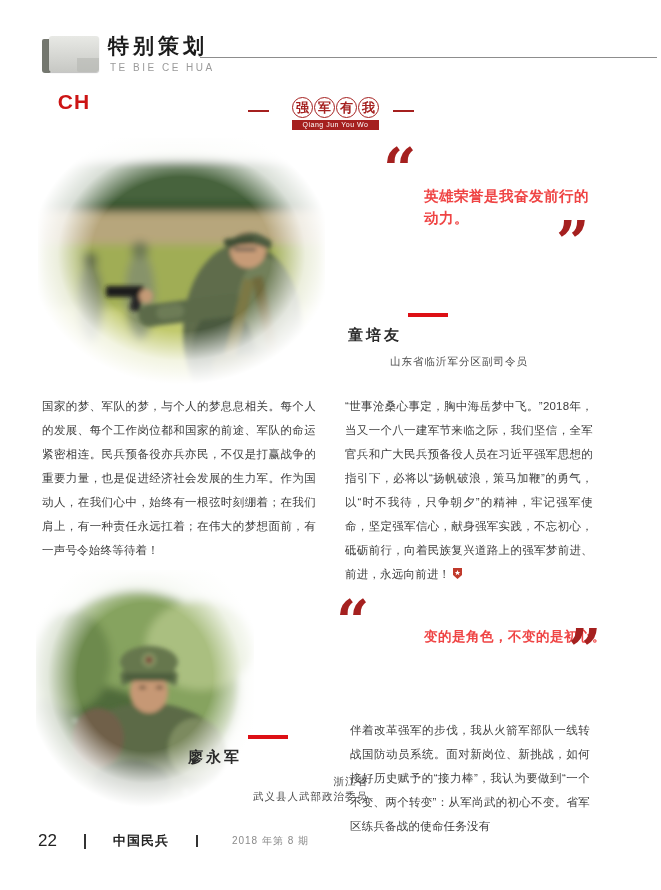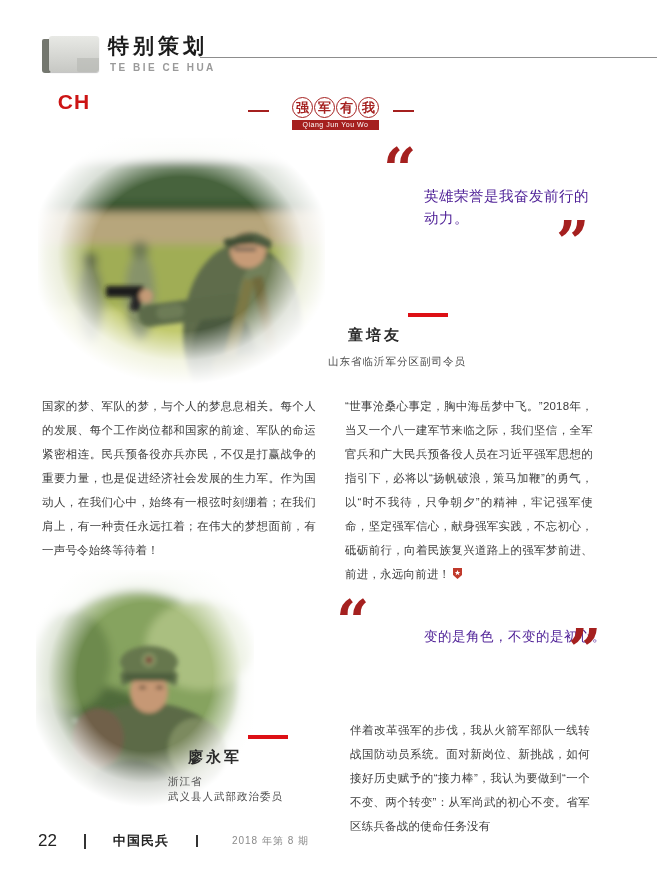--- a/index.html
+++ b/index.html
@@ -9,51 +9,51 @@
     font-family:"Liberation Sans","DejaVu Sans",sans-serif;
     color:#3e3e3e;
   }
   
   .logo{position:absolute;left:42px;top:35px;width:58px;height:40px;}
   .logo .spine{position:absolute;left:0;top:4px;width:9px;height:34px;background:#74776f;border-radius:2px 0 2px 3px;}
   .logo .body{position:absolute;left:7px;top:1px;width:50px;height:36px;background:linear-gradient(#e8e9e5,#c7c8c4);border-radius:3px;box-shadow:0 1px 1px rgba(0,0,0,.25);}
   .logo .body:after{content:"";position:absolute;right:0;bottom:0;width:22px;height:14px;background:#b6b7b2;border-radius:0 0 3px 2px;opacity:.6;}
   .logo .ch{position:absolute;left:7px;top:1px;width:50px;height:36px;line-height:36px;text-align:center;font-size:21px;font-weight:bold;color:#cc1414;letter-spacing:1px;margin-top:48px;}
   .header-title{position:absolute;left:108px;top:32px;font-size:21px;font-weight:bold;color:#1b1b1b;letter-spacing:4px;text-align:right;}
-  .header-sub{position:absolute;left:110px;top:62px;font-size:10px;color:#9a9a9a;letter-spacing:2.5px;font-weight:bold;}
+  .header-sub{position:absolute;left:110px;top:62px;font-size:10px;color:#9a9a9a;letter-spacing:2.5px;font-weight:normal;}
   .header-rule{position:absolute;left:200px;top:57px;width:457px;height:1px;background:#8d8d8d;}
   
   .banner-dash{position:absolute;top:110px;width:21px;height:2px;background:#a5201f;}
   .banner-circles{position:absolute;left:292px;top:97px;display:flex;}
   .banner-circles .c{width:19px;height:19px;border:1px solid #a5201f;border-radius:50%;margin-right:1px;
     color:#a5201f;font-size:13px;font-weight:bold;line-height:19px;text-align:center;background:#fff;}
   .banner-bar{position:absolute;left:292px;top:120px;width:87px;height:10px;background:#a5201f;
     color:#fff;font-size:7px;line-height:10px;text-align:center;letter-spacing:.5px;}
   
   .photo1{position:absolute;left:38px;top:138px;}
   .photo2{position:absolute;left:36px;top:570px;}
   
   .q-mark{position:absolute;font-family:"DejaVu Serif",serif;font-weight:bold;font-size:58px;line-height:40px;color:#a5201f;}
   .q-mark.open1{left:383px;top:150px;}
   .q-mark.close1{left:556px;top:222px;}
   .q-mark.open2{left:336px;top:602px;}
   .q-mark.close2{left:568px;top:630px;}
   .q-mark.open1:before,.q-mark.open2:before{content:"\201C";}
   .q-mark.close1:before,.q-mark.close2:before{content:"\201D";}
-  .quote-text{position:absolute;color:#4c1d95;font-weight:normal;}
+  .quote-text{position:absolute;color:#ef4444;font-weight:bold;}
   .quote1{left:424px;top:185px;width:168px;font-size:14.5px;line-height:22px;letter-spacing:.5px;}
   .quote2{left:386px;top:628px;font-size:13.5px;white-space:nowrap;letter-spacing:.5px;margin-left:38px;}
   
   .name-line{position:absolute;width:40px;height:4px;background:#dd0f15;}
   .name-line.n1{left:408px;top:313px;}
   .name-line.n2{left:248px;top:735px;}
   .p-name{position:absolute;width:160px;text-align:left;font-size:15px;font-weight:bold;color:#2a2a2a;letter-spacing:3px;}
   .p-name.n1{left:348px;top:326px;}
   .p-name.n2{left:188px;top:748px;}
-  .p-title{position:absolute;width:200px;text-align:left;font-size:10.5px;color:#4a4a4a;letter-spacing:1px;}
+  .p-title{position:absolute;width:200px;text-align:right;font-size:10.5px;color:#4a4a4a;letter-spacing:1px;}
   .p-title.t1{left:328px;top:355px;}
   .p-title.t2a{left:168px;top:775px;}
   .p-title.t2b{left:168px;top:790px;}
   
   .para{position:absolute;font-size:11.5px;line-height:24px;color:#3e3e3e;
     text-align:justify;letter-spacing:.2px;}
   .para-left{left:42px;top:394px;width:274px;}
   .para-right1{left:345px;top:394px;width:248px;}
   .para-right2{left:350px;top:718px;width:240px;}
   .para p{margin:0;text-indent:2em;display:inline;}

